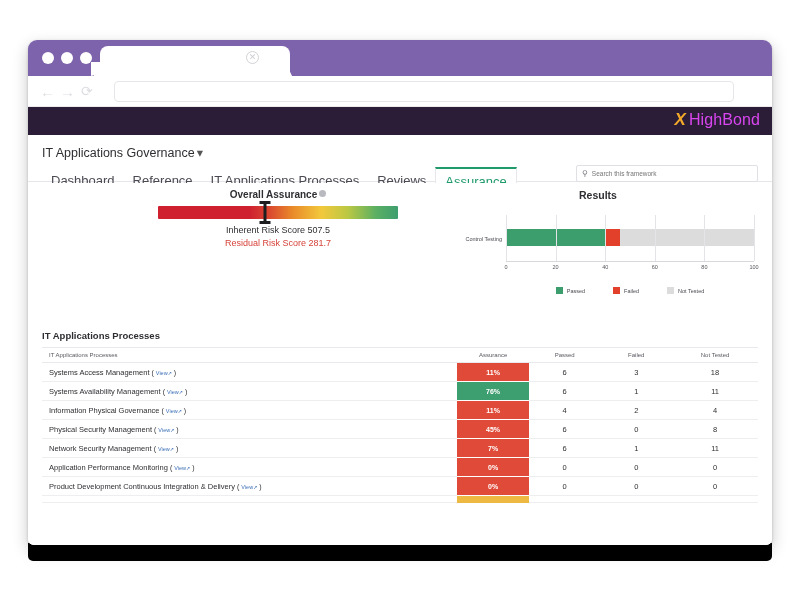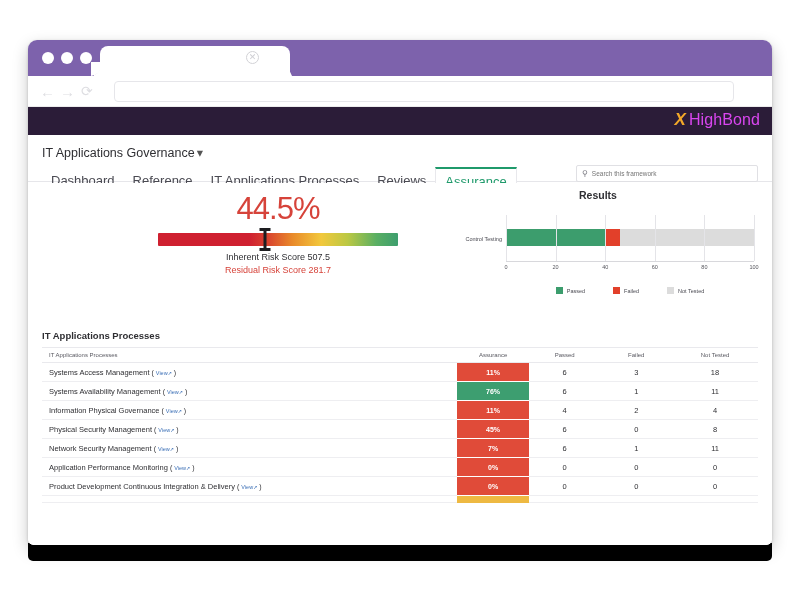--- a/index.html
+++ b/index.html
@@ -281,21 +281,23 @@
 
       <div id="search-box">
         <span id="search-icon">⚲</span>
         <input id="search-input" type="text" placeholder="Search this framework" style="">
       </div>
     </div>
 
     <div id="content">
 
       <div id="assurance-panel">
-        <div id="assurance-value">44.5%</div>
+        <div id="assurance-title">
+          <span>Overall Assurance</span><span id="info-icon"></span>
+        </div>
 
         <div id="gauge-wrap">
           <div id="gauge-bar"></div>
           <div id="gauge-marker" style="left: 44.5%;">
             <div class="capt"></div>
               <div class="bar"></div>
               <div class="capb"></div>
           </div>
         </div>
 

